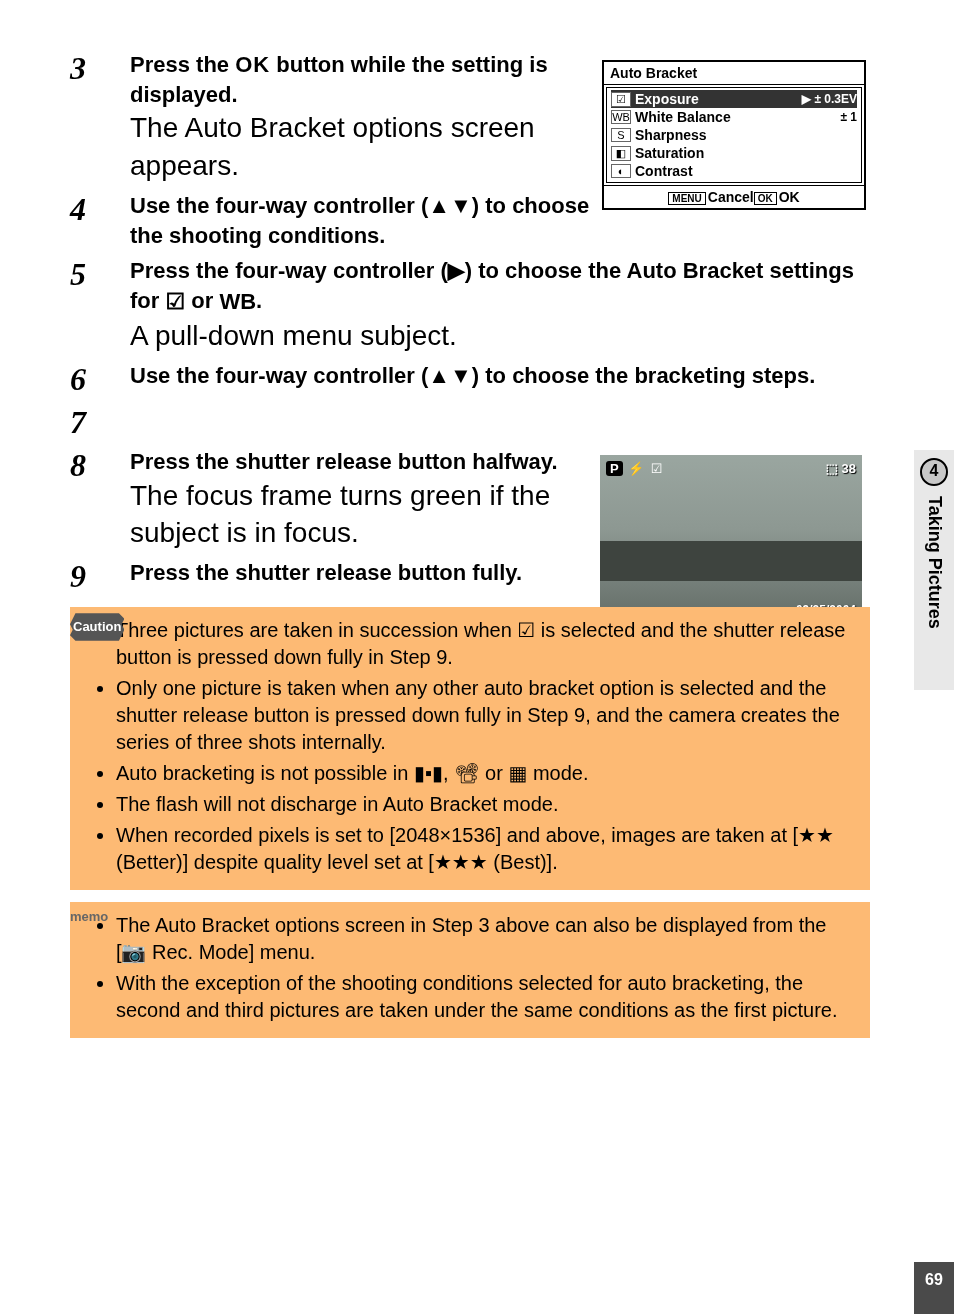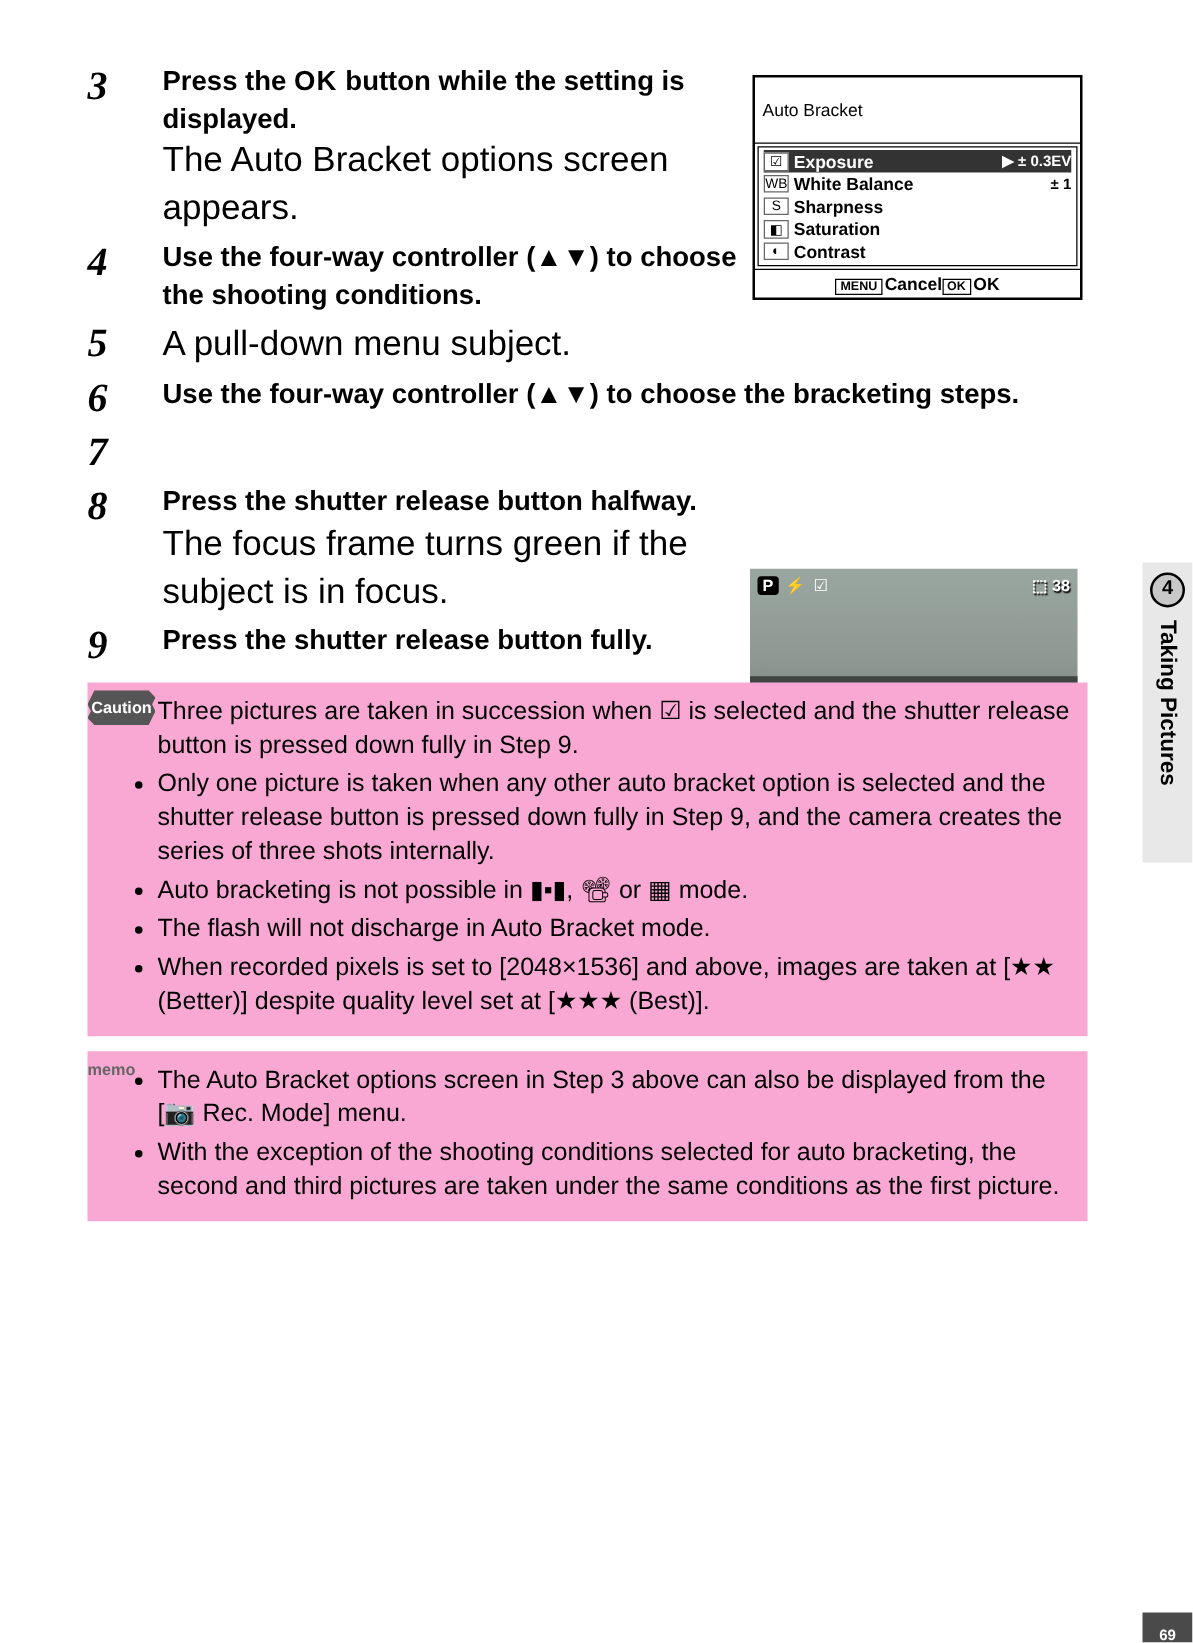--- a/index.html
+++ b/index.html
@@ -5,46 +5,46 @@
   html,body{margin:0;padding:0;background:#fff;font-family:Arial,Helvetica,sans-serif;color:#000}
   .page{width:954px;height:1314px;position:relative;background:#fff}
   .content{position:absolute;left:70px;top:50px;width:800px}
   .step{display:flex;margin-bottom:6px}
   .num{font-size:32px;font-weight:bold;width:60px;font-style:italic;font-family:"Times New Roman",serif}
   .body{flex:1;font-size:22px;line-height:1.35}
   .bold{font-weight:bold}
   .sub{font-size:28px}
   .ok{font-family:Arial,sans-serif;font-weight:bold;letter-spacing:1px}
   .menu-box{position:absolute;left:602px;top:60px;width:260px;border:2px solid #000;font-size:14px;background:#fff}
-  .menu-title{border-bottom:1px solid #000;padding:18px 6px;font-weight:normal}
+  .menu-title{border-bottom:1px solid #000;padding:3px 6px;font-weight:bold}
   .menu-body{border:1px solid #000;margin:2px;padding:2px 4px}
   .menu-row{display:flex;align-items:center;height:18px}
   .menu-hl{background:#333;color:#fff}
   .menu-icon{width:18px;font-size:11px;border:1px solid #666;text-align:center;margin-right:4px;background:#fff;color:#000}
   .menu-label{font-weight:bold;flex:1}
   .menu-val{font-weight:bold;font-size:12px}
   .menu-footer{display:flex;justify-content:center;padding:3px 6px;font-weight:bold;border-top:1px solid #000}
   .menu-footer .k{border:1px solid #000;padding:0 3px;font-size:10px;margin-right:2px}
   .lcd{position:absolute;left:600px;top:455px;width:262px;height:186px;background:linear-gradient(#9aa6a0 0%,#8d9892 40%,#5a635e 100%);color:#fff;font-size:12px}
   .lcd .topbar{display:flex;gap:6px;padding:6px;font-size:13px;align-items:center}
   .lcd .p{background:#000;border-radius:3px;padding:0 4px;font-weight:bold}
   .lcd .cnt{margin-left:auto;font-weight:bold;text-shadow:1px 1px 1px #000}
   .lcd .build{position:absolute;bottom:60px;left:0;right:0;height:40px;background:#3e443f}
   .lcd .dt{position:absolute;right:6px;bottom:10px;text-align:right;font-weight:bold;text-shadow:1px 1px 2px #000}
   .sidetab{position:absolute;right:0;top:450px;width:40px;height:240px;background:#e8e8e8}
   .sidetab .circ{width:24px;height:24px;border:2px solid #000;border-radius:50%;margin:8px auto 10px;text-align:center;font-weight:bold;line-height:22px;background:#c8c8c8}
   .sidetab .vt{writing-mode:vertical-rl;font-weight:bold;font-size:18px;margin:0 auto}
-  .notebox{background:#f9a8d4;margin-top:12px;padding:10px 10px 10px 36px;position:relative;font-size:20px;line-height:1.35}
+  .notebox{background:#fdba74;margin-top:12px;padding:10px 10px 10px 26px;position:relative;font-size:20px;line-height:1.35}
   .notebox .badge{position:absolute;left:0;top:6px;font-size:13px;font-weight:bold}
   .caution .badge{background:#555;color:#fff;padding:5px 3px;clip-path:polygon(10% 0,90% 0,100% 20%,95% 40%,100% 60%,95% 80%,90% 100%,10% 100%,0 80%,5% 60%,0 40%,5% 20%)}
   .memo .badge{color:#666;}
   .notebox ul{margin:0;padding-left:20px}
   .notebox li{margin-bottom:4px}
   .glyph{display:inline-block;vertical-align:middle}
-  .pagenum{position:absolute;right:0;bottom:0;width:40px;height:24px;background:#4a4a4a;color:#fff;font-weight:bold;text-align:center;line-height:36px;font-size:12px}
+  .pagenum{position:absolute;right:0;bottom:0;width:40px;height:52px;background:#4a4a4a;color:#fff;font-weight:bold;text-align:center;line-height:36px;font-size:16px}
 </style>
 </head>
 <body>
 
 <div class="page">
 
   <div class="sidetab">
     <div class="circ">4</div>
     <div class="vt">Taking Pictures</div>
   </div>
@@ -106,20 +106,21 @@
     </div>
 
     <div class="step">
       <div class="num">4</div>
       <div class="body bold" style="max-width:460px">Use the four-way controller (▲▼) to choose the shooting conditions.</div>
     </div>
 
     <div class="step">
       <div class="num">5</div>
       <div class="body">
+        <div class="bold"><span>Press the four-way controller (▶) to choose the Auto Bracket settings for </span><span class="glyph">☑</span><span> or </span><span class="glyph">WB</span><span>.</span></div>
         <div class="sub">A pull-down menu subject.</div>
       </div>
     </div>
 
     <div class="step">
       <div class="num">6</div>
       <div class="body bold">Use the four-way controller (▲▼) to choose the bracketing steps.</div>
     </div>
 
     <div class="step">

